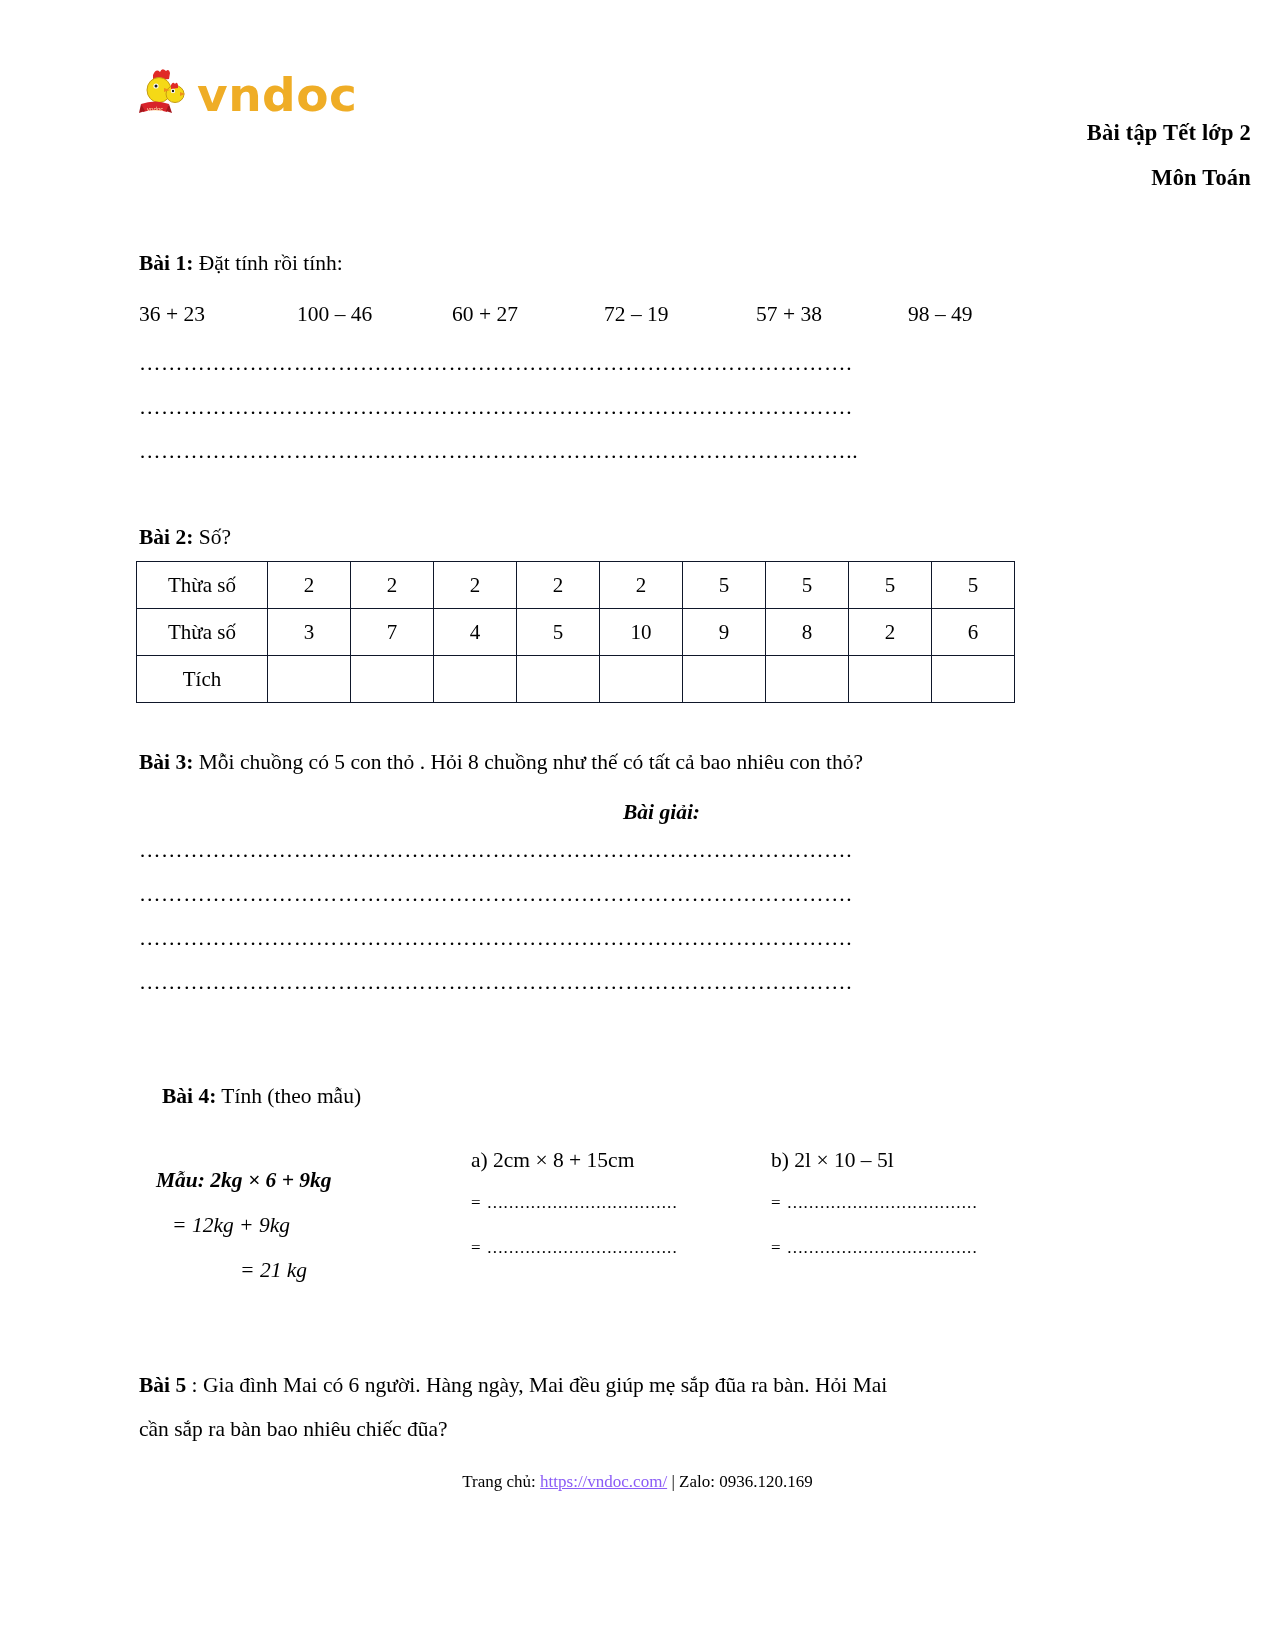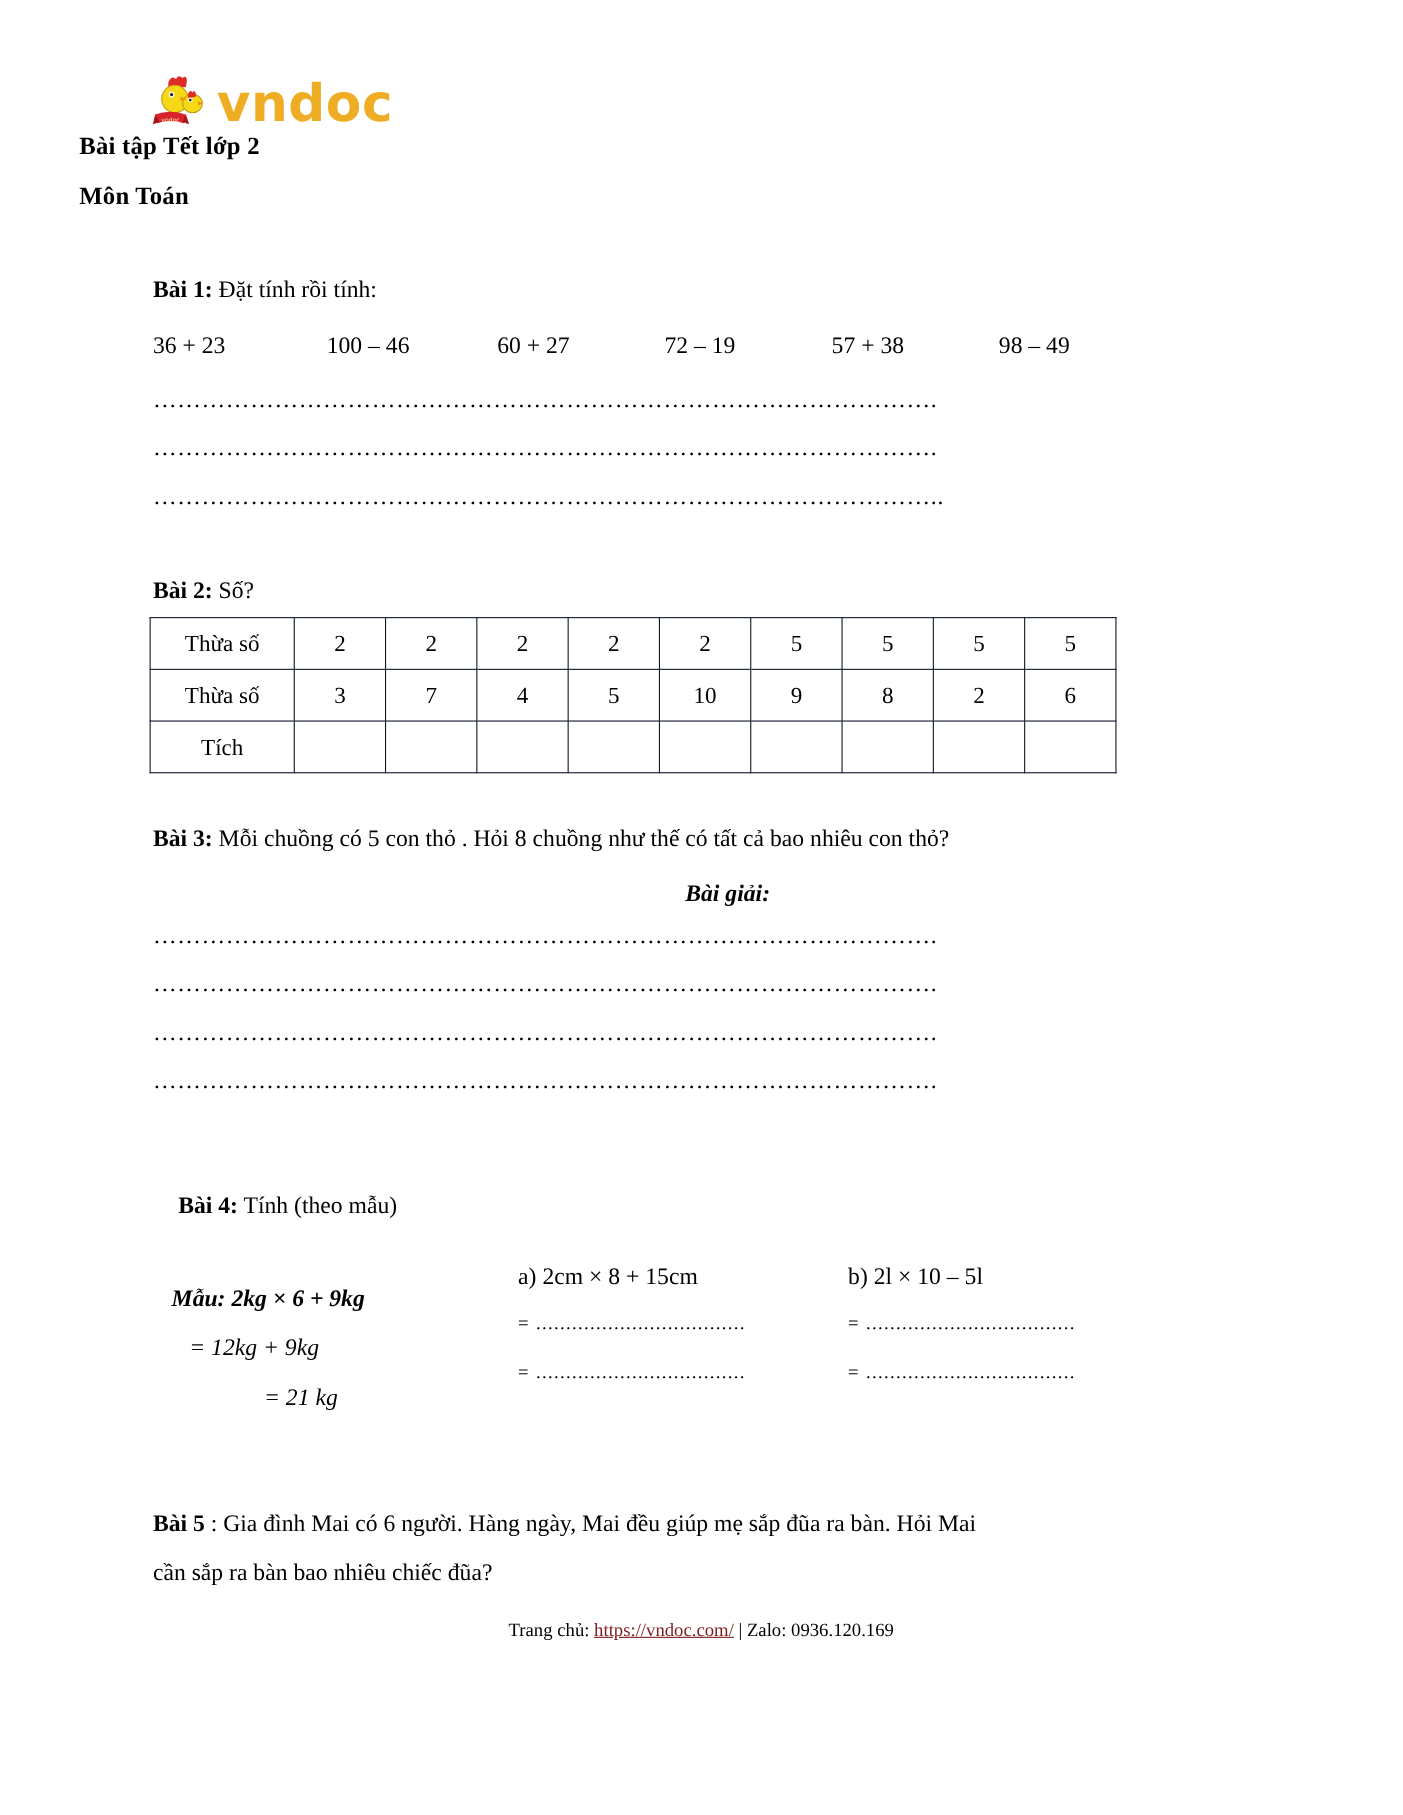--- a/index.html
+++ b/index.html
@@ -52,21 +52,21 @@
     color: #efad26;
     line-height: 1;
     position: relative;
     top: 3px;
   }
   .title-block {
     position: absolute;
     left: 0;
     top: 122px;
     width: 1251px;
-    text-align: left;
+    text-align: right;
   }
   .doc-title, .doc-subtitle {
     font-weight: bold;
     font-size: 22.5px;
     line-height: 1.0;
     letter-spacing: 0.2px;
   }
   .doc-title { margin-left: 72px; }
   .doc-subtitle { margin-left: 72px; margin-top: 22px; }
 
@@ -170,21 +170,21 @@
   
   .footer {
     position: absolute;
     left: 0;
     top: 1472px;
     width: 1275px;
     text-align: center;
     font-size: 17px;
   }
   .footer-link {
-    color: #7f1d1d;
+    color: #8b5cf6;
     text-decoration: underline;
   }
 </style>
 </head>
 <body>
 
 <div class="page">
 
   <div class="header">
     <div class="logo">

